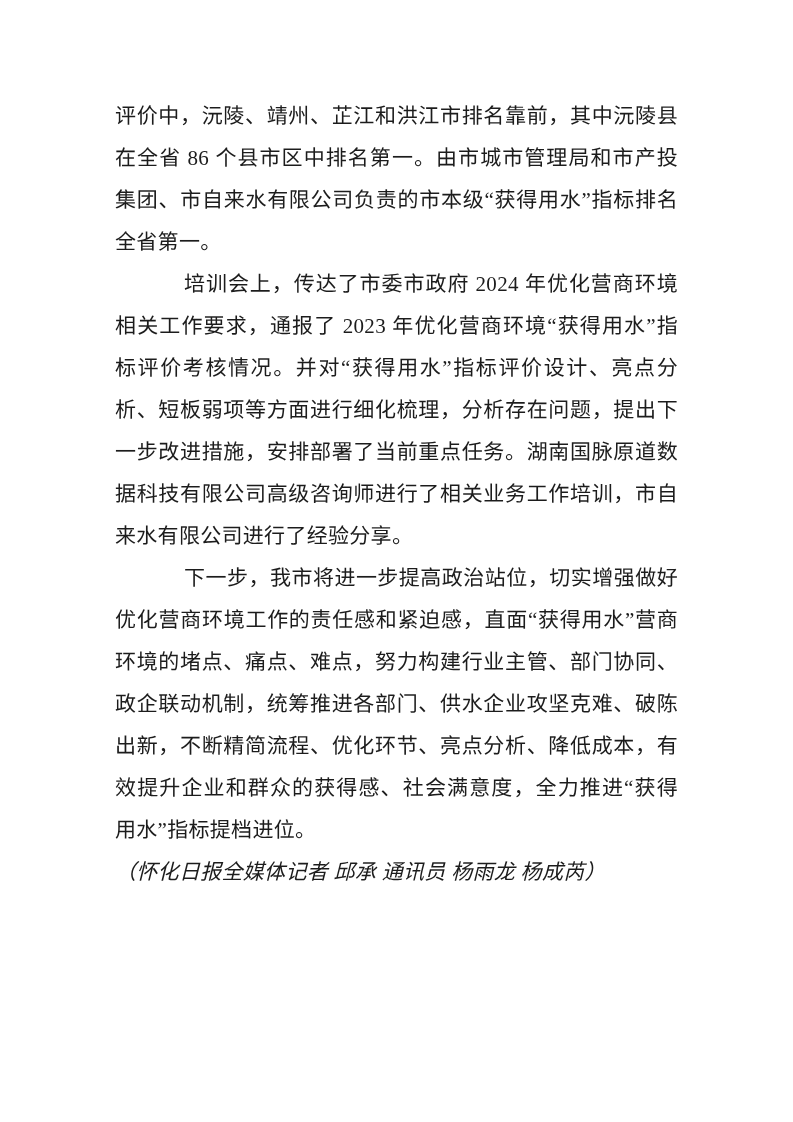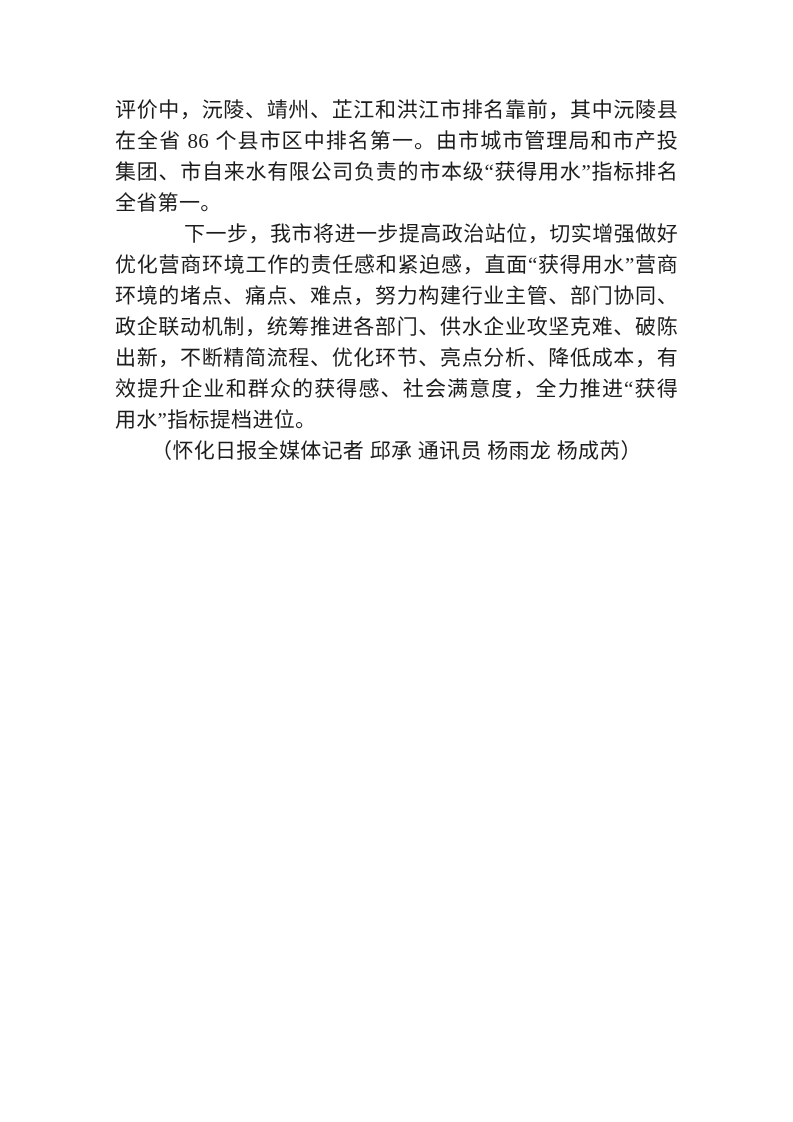--- a/index.html
+++ b/index.html
@@ -18,39 +18,41 @@
     inset: 0;
     background: #ffffff;
   }
   .content {
     position: absolute;
     left: 115px;
     top: 95px;
     width: 563px;
     font-family: "Liberation Serif", "DejaVu Serif", serif;
     font-size: 21px;
-    line-height: 31px;
+    line-height: 42px;
     color: #1c1c1c;
     text-align: justify;
     text-justify: inter-character;
     letter-spacing: 0.3px;
   }
   .content p {
     margin: 0;
     padding: 0;
   }
   .para.indent {
     text-indent: 69px;
   }
   .byline {
-    text-align: center;
+    text-align: left;
+    font-style: italic;
   }
 </style>
 </head>
 <body>
 
 <div class="page">
   <div class="content">
     <p class="para">评价中，沅陵、靖州、芷江和洪江市排名靠前，其中沅陵县在全省 86 个县市区中排名第一。由市城市管理局和市产投集团、市自来水有限公司负责的市本级“获得用水”指标排名全省第一。</p>
+    <p class="para indent">培训会上，传达了市委市政府 2024 年优化营商环境相关工作要求，通报了 2023 年优化营商环境“获得用水”指标评价考核情况。并对“获得用水”指标评价设计、亮点分析、短板弱项等方面进行细化梳理，分析存在问题，提出下一步改进措施，安排部署了当前重点任务。湖南国脉原道数据科技有限公司高级咨询师进行了相关业务工作培训，市自来水有限公司进行了经验分享。</p>
     <p class="para indent">下一步，我市将进一步提高政治站位，切实增强做好优化营商环境工作的责任感和紧迫感，直面“获得用水”营商环境的堵点、痛点、难点，努力构建行业主管、部门协同、政企联动机制，统筹推进各部门、供水企业攻坚克难、破陈出新，不断精简流程、优化环节、亮点分析、降低成本，有效提升企业和群众的获得感、社会满意度，全力推进“获得用水”指标提档进位。</p>
     <p class="byline">（怀化日报全媒体记者 邱承 通讯员 杨雨龙 杨成芮）</p>
   </div>
 </div>
 
 </body></html>

